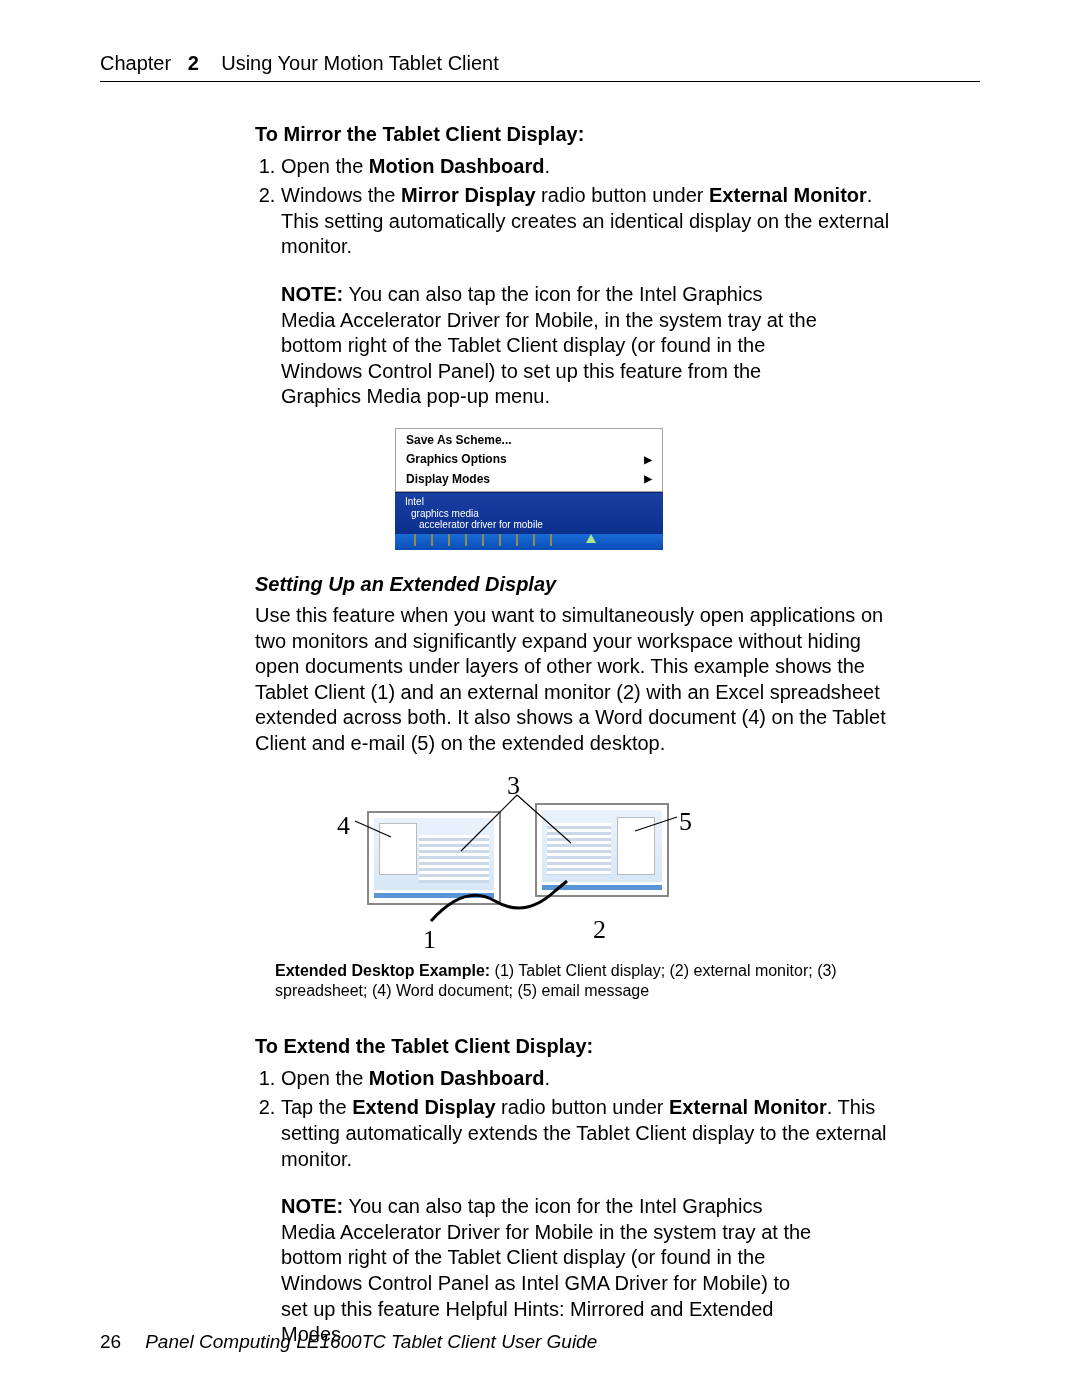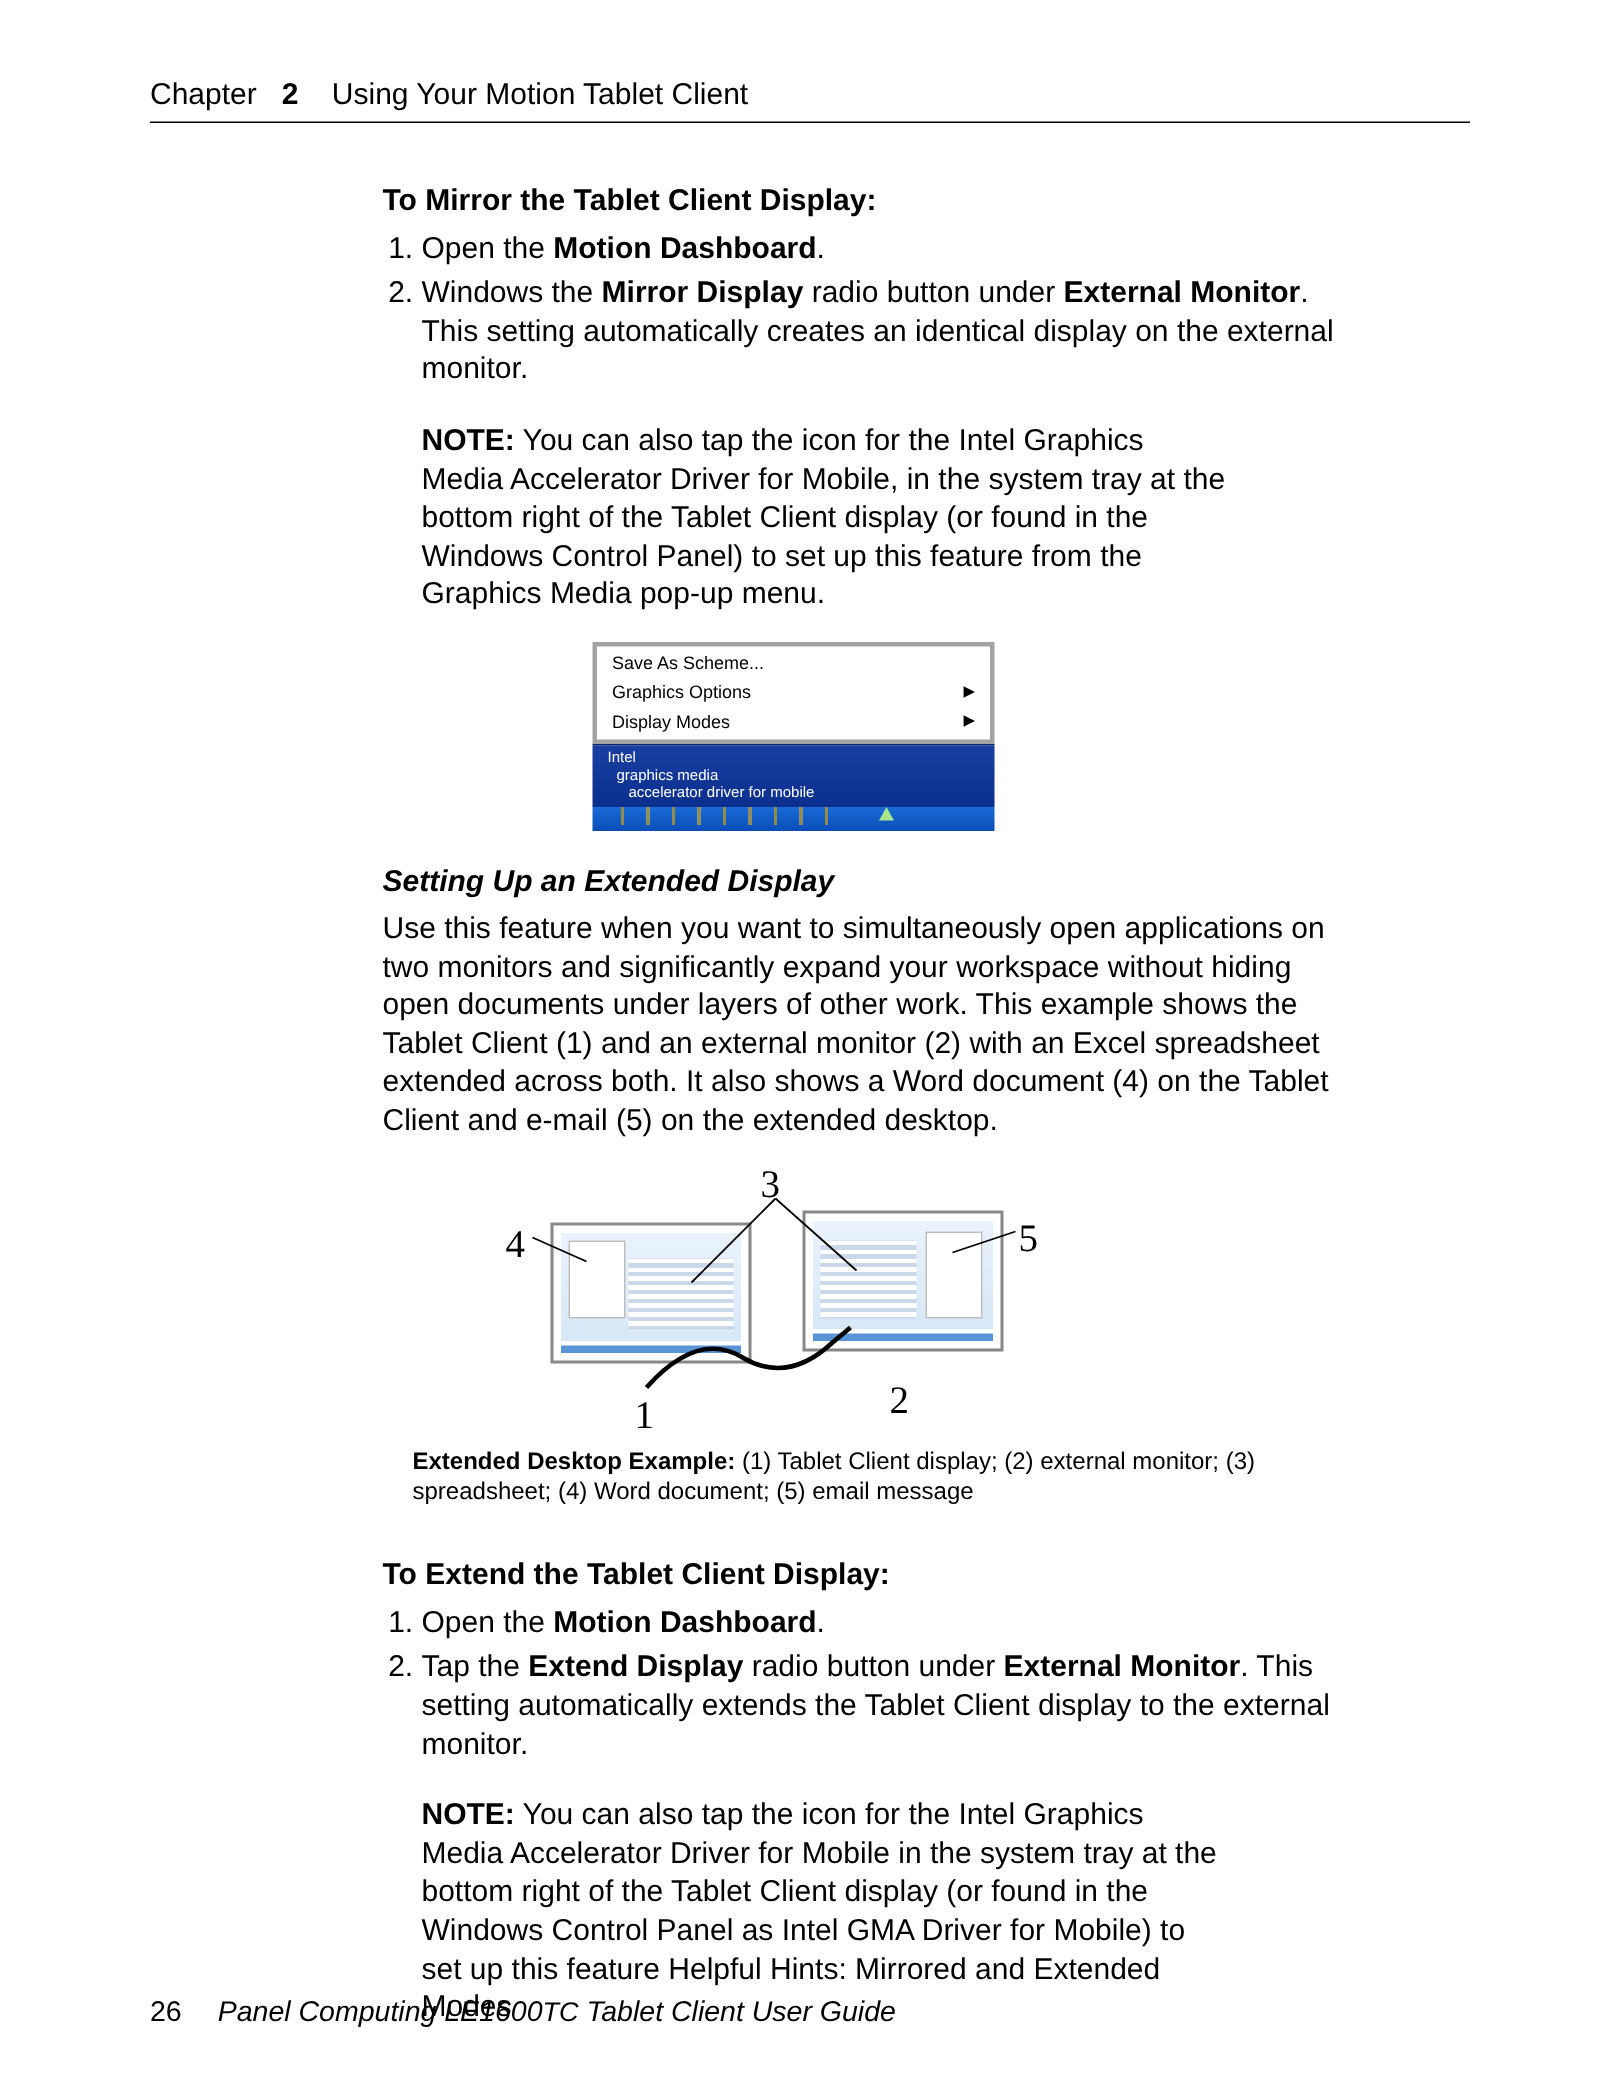--- a/index.html
+++ b/index.html
@@ -45,24 +45,25 @@
   .content .note-block {
     margin-left: 26px;
     margin-top: 22px;
     width: 540px;
   }
   .popup-figure {
     margin: 18px 0 22px 140px;
     width: 268px;
   }
   .popup-menu {
-    border: 3px solid #a3a3a3;
+    border: 1px solid #a3a3a3;
     background: #fff;
     font-size: 12px;
     padding: 2px 0;
+    font-weight: bold;
   }
   .popup-menu .pm-row {
     display: flex;
     justify-content: space-between;
     align-items: center;
     padding: 2px 10px 2px 10px;
   }
   .popup-menu .arrow { font-size: 10px; color:#000; }
   .popup-banner {
     background: linear-gradient(#1a3fa3, #0a2f8c);

